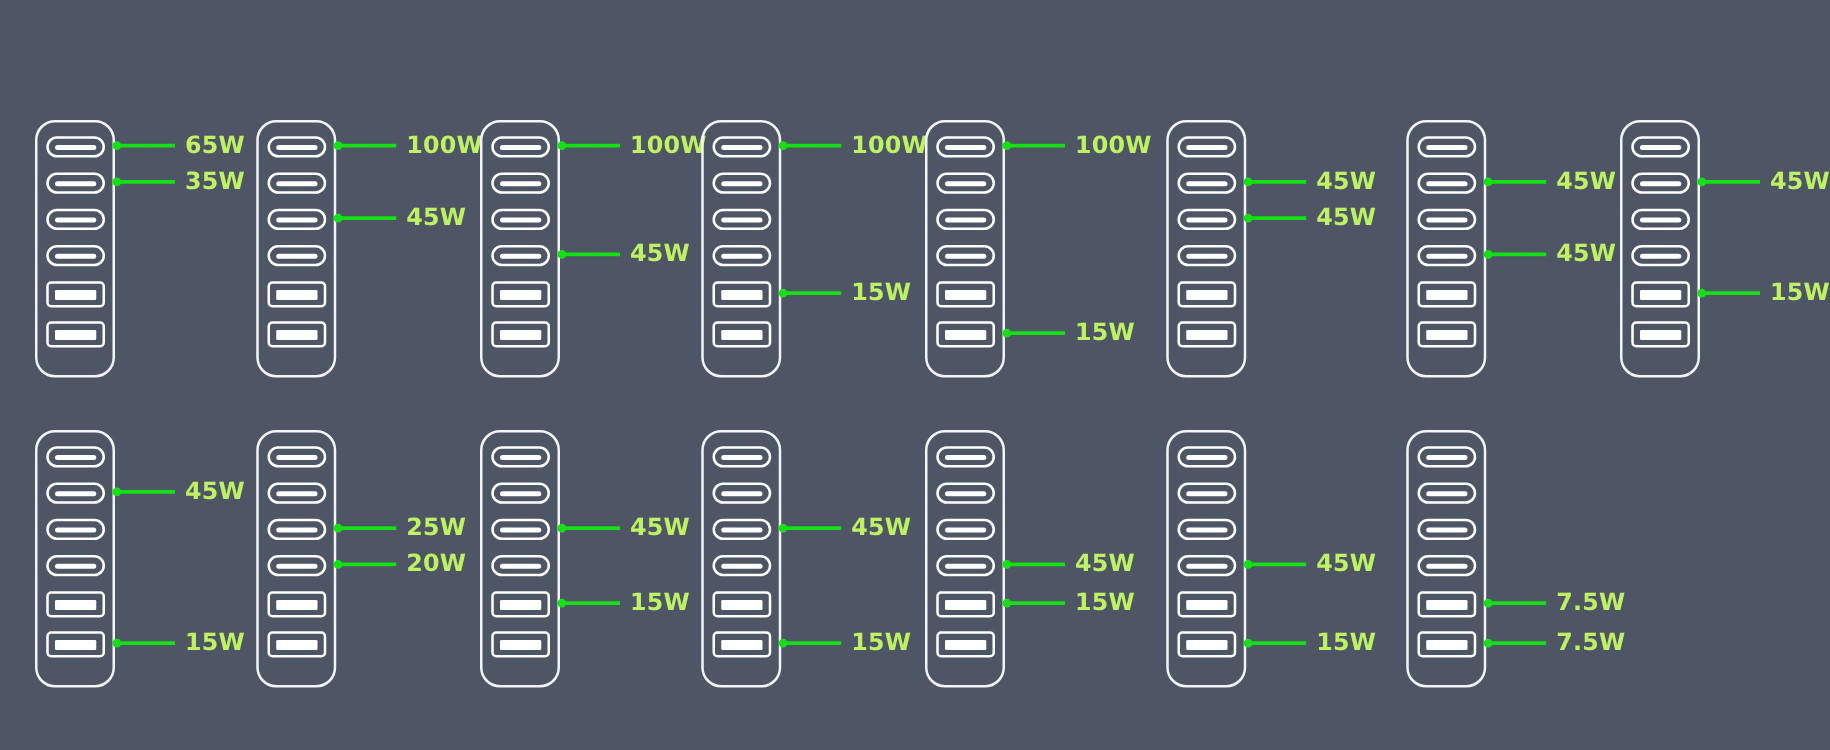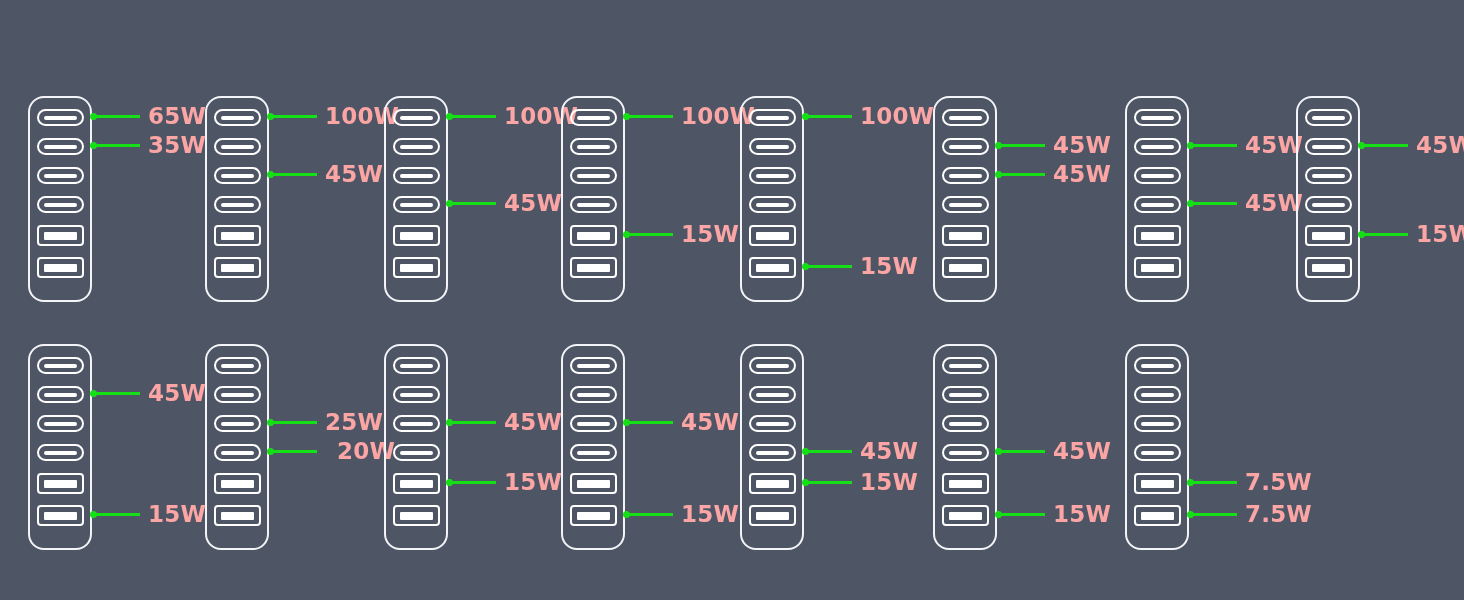--- a/index.html
+++ b/index.html
@@ -82,23 +82,23 @@
     left: -2px;
     top: -3px;
     width: 7px;
     height: 7px;
     border-radius: 50%;
     background: #15e015;
   }
   .callout .label {
     position: absolute;
     top: -13px;
-    font-size: 23px;
+    font-size: 19px;
     font-weight: bold;
-    color: #fca5a5;
+    color: #bef264;
     white-space: nowrap;
     letter-spacing: 0.2px;
     line-height: 26px;
   }
 </style>
 </head>
 <body>
 
 <div id="stage">
     <div class="device" style="left: 28px; top: 96px;">
@@ -392,21 +392,21 @@
       </div>
     </div>
     <div class="callout" style="left: 269px; top: 421.5px;">
       <div class="dot"></div>
       <div class="lead" style="width: 48px;"></div>
       <div class="label" style="left: 56px;">25W</div>
     </div>
     <div class="callout" style="left: 269px; top: 450.5px;">
       <div class="dot"></div>
       <div class="lead" style="width: 48px;"></div>
-      <div class="label" style="left: 68px;">20W</div>
+      <div class="label" style="left: 56px;">20W</div>
     </div>
     <div class="device" style="left: 384px; top: 344px;">
       <div class="port port-c">
         <div class="inner"></div>
       </div>
       <div class="port port-c">
         <div class="inner"></div>
       </div>
       <div class="port port-c">
         <div class="inner"></div>

